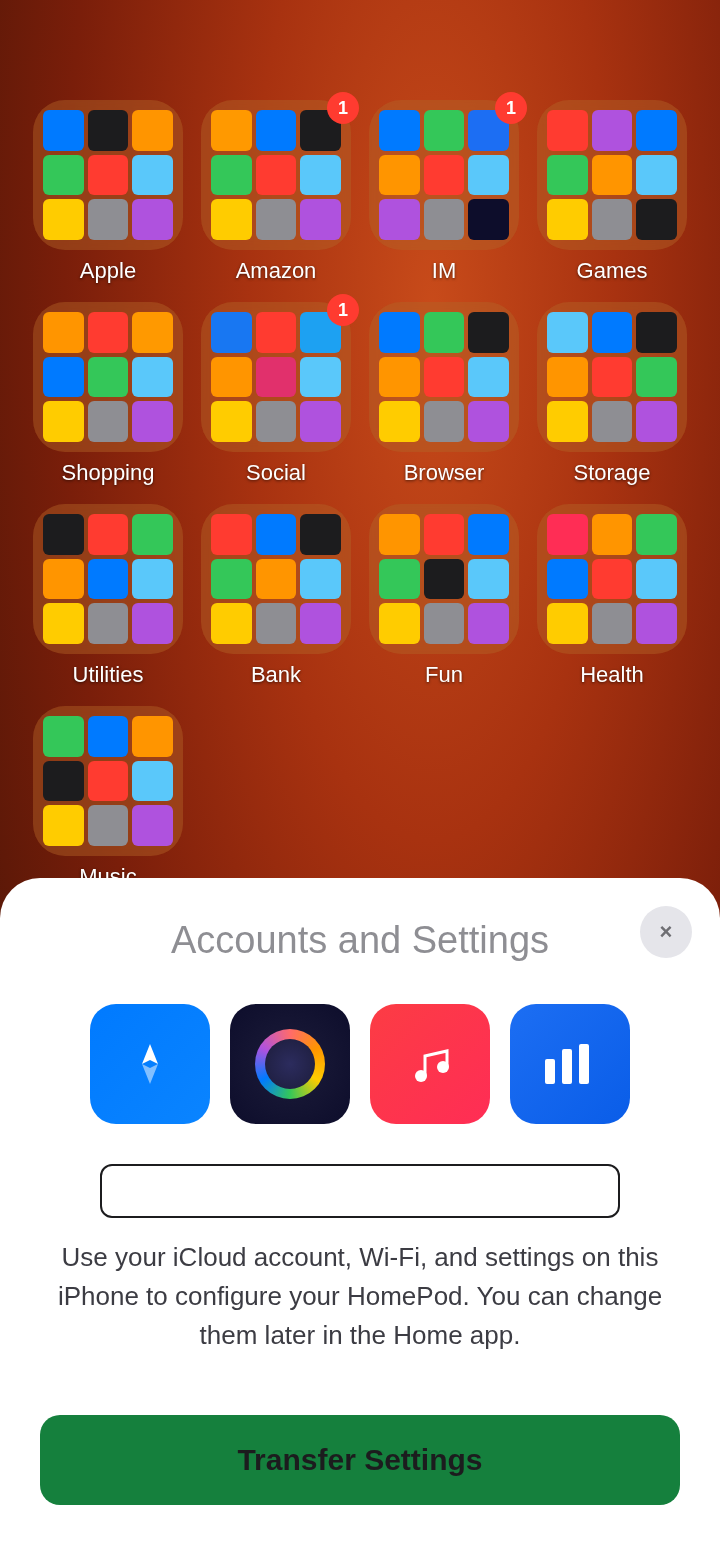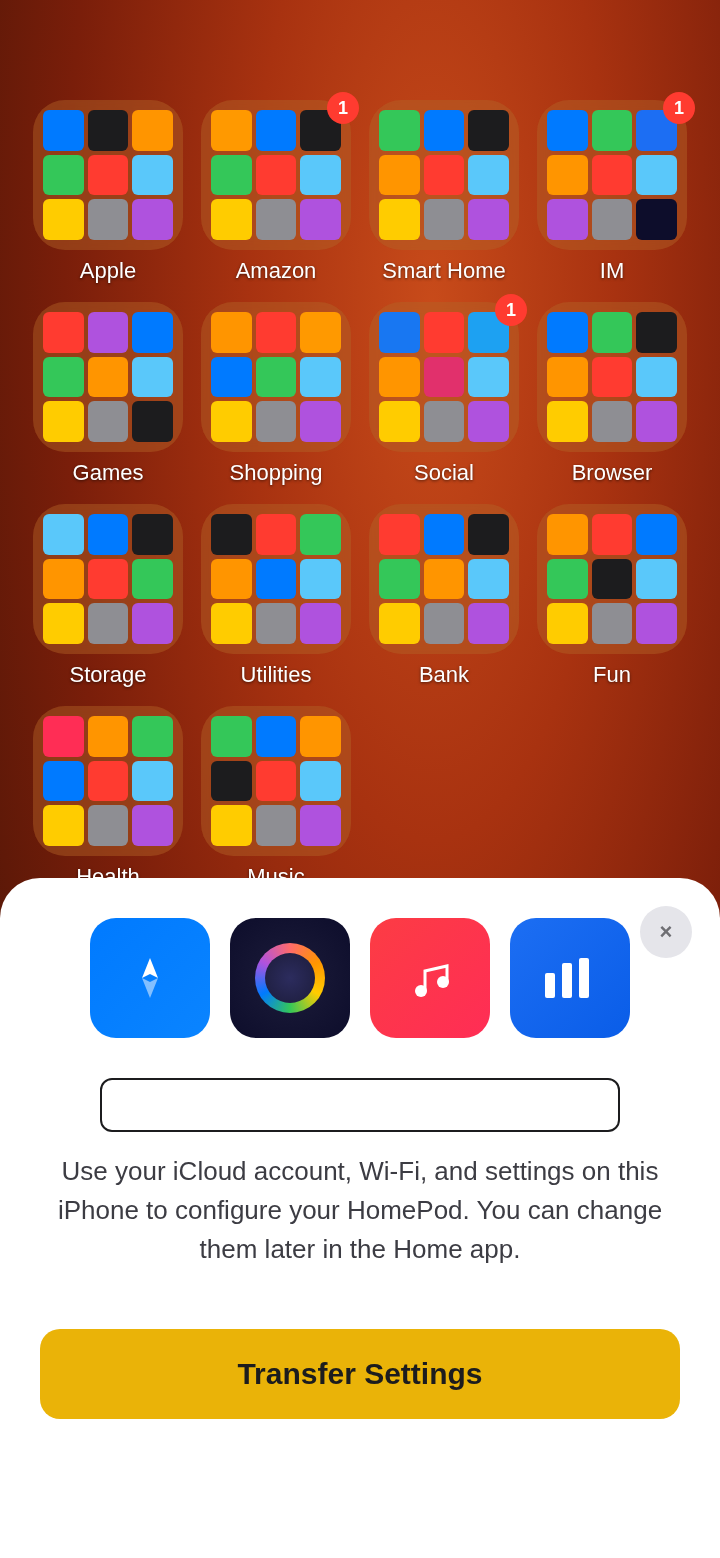--- a/index.html
+++ b/index.html
@@ -211,21 +211,21 @@
       color: #3c3c43;
       line-height: 1.5;
       margin-bottom: 60px;
       padding: 0 10px;
     }
 
     .transfer-btn {
       width: 100%;
       height: 90px;
       border-radius: 20px;
-      background: #eab308;
+      background: #15803d;
       border: none;
       cursor: pointer;
       font-size: 30px;
       font-weight: 600;
       color: #1c1c1e;
       display: flex;
       align-items: center;
       justify-content: center;
     }
   </style>
@@ -261,34 +261,20 @@
           <div class="mini-app" style="background: rgb(255, 59, 48);"></div>
           <div class="mini-app" style="background: rgb(90, 200, 250);"></div>
           <div class="mini-app" style="background: rgb(255, 204, 0);"></div>
           <div class="mini-app" style="background: rgb(142, 142, 147);"></div>
           <div class="mini-app" style="background: rgb(175, 82, 222);"></div>
         </div>
         <div class="folder-label">Amazon</div>
       </div>
       <div class="folder">
         <div class="folder-icon">
-          <div class="mini-app" style="background: rgb(52, 199, 89);"></div>
-          <div class="mini-app" style="background: rgb(0, 122, 255);"></div>
-          <div class="mini-app" style="background: rgb(28, 28, 30);"></div>
-          <div class="mini-app" style="background: rgb(255, 149, 0);"></div>
-          <div class="mini-app" style="background: rgb(255, 59, 48);"></div>
-          <div class="mini-app" style="background: rgb(90, 200, 250);"></div>
-          <div class="mini-app" style="background: rgb(255, 204, 0);"></div>
-          <div class="mini-app" style="background: rgb(142, 142, 147);"></div>
-          <div class="mini-app" style="background: rgb(175, 82, 222);"></div>
-        </div>
-        <div class="folder-label">Smart Home</div>
-      </div>
-      <div class="folder">
-        <div class="folder-icon">
           <div class="badge">1</div>
           <div class="mini-app" style="background: rgb(0, 122, 255);"></div>
           <div class="mini-app" style="background: rgb(52, 199, 89);"></div>
           <div class="mini-app" style="background: rgb(28, 110, 243);"></div>
           <div class="mini-app" style="background: rgb(255, 149, 0);"></div>
           <div class="mini-app" style="background: rgb(255, 59, 48);"></div>
           <div class="mini-app" style="background: rgb(90, 200, 250);"></div>
           <div class="mini-app" style="background: rgb(175, 82, 222);"></div>
           <div class="mini-app" style="background: rgb(142, 142, 147);"></div>
           <div class="mini-app" style="background: rgb(13, 13, 43);"></div>
@@ -436,20 +422,21 @@
         </div>
         <div class="folder-label">Music</div>
       </div>
     </div>
 </div>
 
 <div class="modal-overlay">
   <div class="modal">
     <button class="close-btn">×</button>
 
+    <h2 class="modal-title">Accounts and Settings</h2>
 
     <div class="app-icons-row">
       <div class="app-icon-large icon-compass">
         <svg width="60" height="60" viewBox="0 0 60 60" fill="none">
           <polygon points="30,10 38,30 30,26 22,30" fill="white"></polygon>
           <polygon points="30,50 22,30 30,34 38,30" fill="rgba(255,255,255,0.5)"></polygon>
         </svg>
       </div>
       <div class="app-icon-large icon-siri">
         <div class="siri-gradient">

